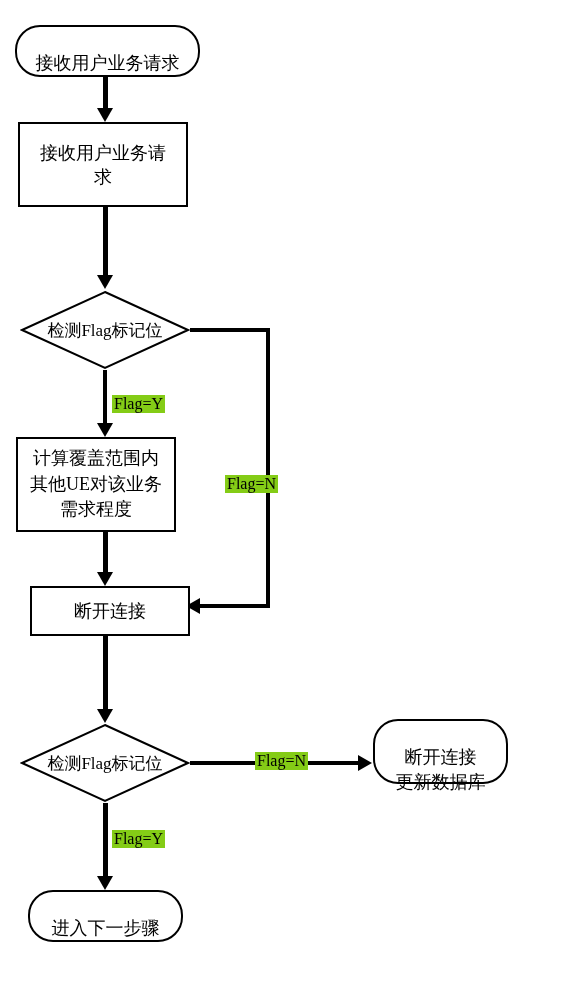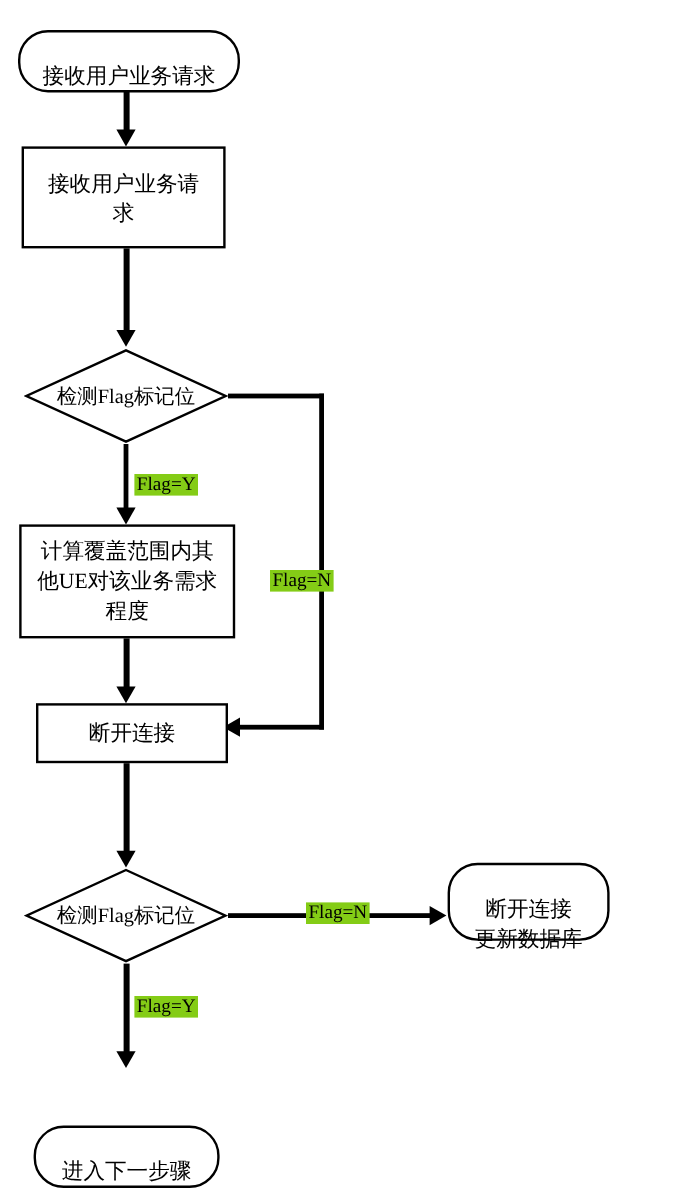--- a/index.html
+++ b/index.html
@@ -111,21 +111,21 @@
 <div class="arrow-line" style="left:190px; top:328px; width:80px; height:4px;"></div>
 <div class="arrow-line" style="left:266px; top:328px; width:4px; height:280px;"></div>
 <div class="arrow-line" style="left:200px; top:604px; width:70px; height:4px;"></div>
 <div class="arrow-head arrow-right" style="left:186px; top:598px; transform: rotate(180deg);"></div>
 <span class="edge-label" style="left:225px; top:475px;">Flag=N</span>
 
 <div class="arrow-line" style="left:103px; top:370px; width:4px; height:55px;"></div>
 <div class="arrow-head arrow-down" style="left:97px; top:423px;"></div>
 <span class="edge-label" style="left:112px; top:395px;">Flag=Y</span>
 
-<div class="process" style="left:16px; top:437px; width:180px; height:95px; line-height:1.4;">
+<div class="process" style="left:16px; top:437px; width:160px; height:95px; line-height:1.4;align-items:flex-end;">
   <span>计算覆盖范围内其他UE对该业务需求程度</span>
 </div>
 
 <div class="arrow-line" style="left:103px; top:532px; width:5px; height:42px;"></div>
 <div class="arrow-head arrow-down" style="left:97px; top:572px;"></div>
 
 <div class="process" style="left:30px; top:586px; width:160px; height:50px;">
   <span>断开连接</span>
 </div>
 
@@ -147,15 +147,15 @@
   <div>
     <span>断开连接</span><br>
     <span>更新数据库</span>
   </div>
 </div>
 
 <div class="arrow-line" style="left:103px; top:803px; width:5px; height:75px;"></div>
 <div class="arrow-head arrow-down" style="left:97px; top:876px;"></div>
 <span class="edge-label" style="left:112px; top:830px;">Flag=Y</span>
 
-<div class="terminator" style="left:28px; top:890px; width:155px; height:50px;margin-top:48px;">
+<div class="terminator" style="left:28px; top:890px; width:155px; height:50px;">
   <span>进入下一步骤</span>
 </div>
 
 </body></html>

